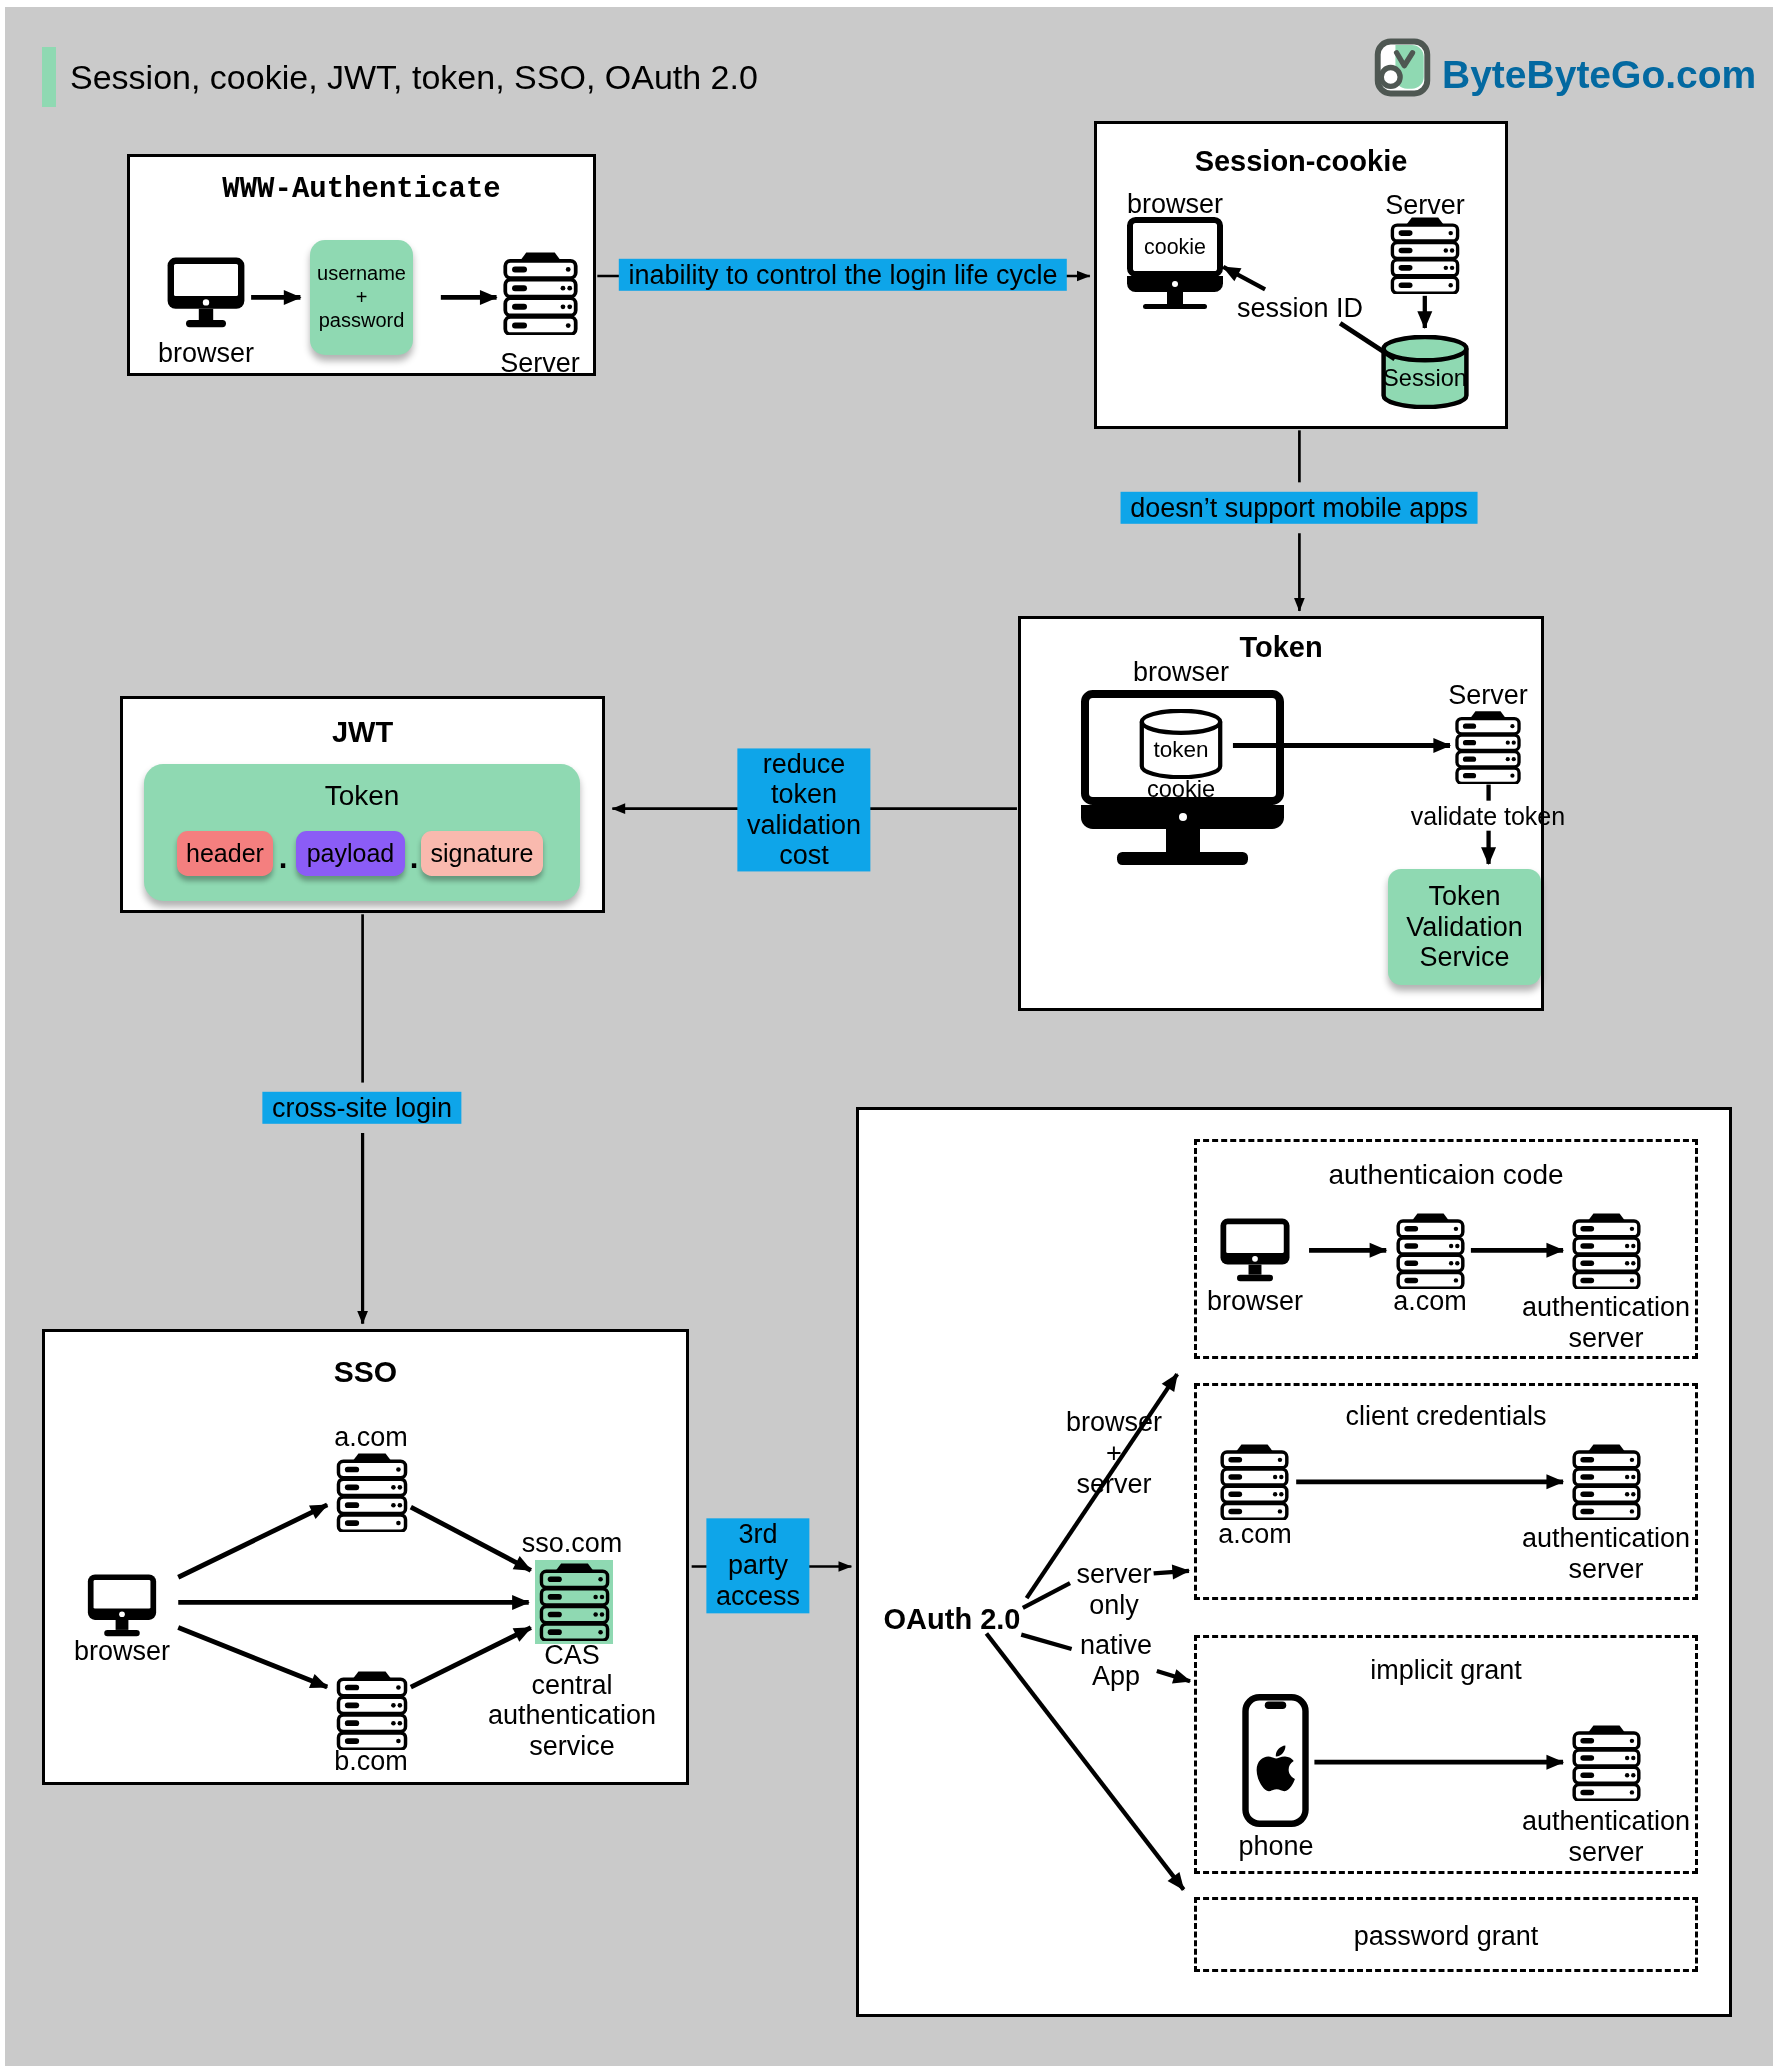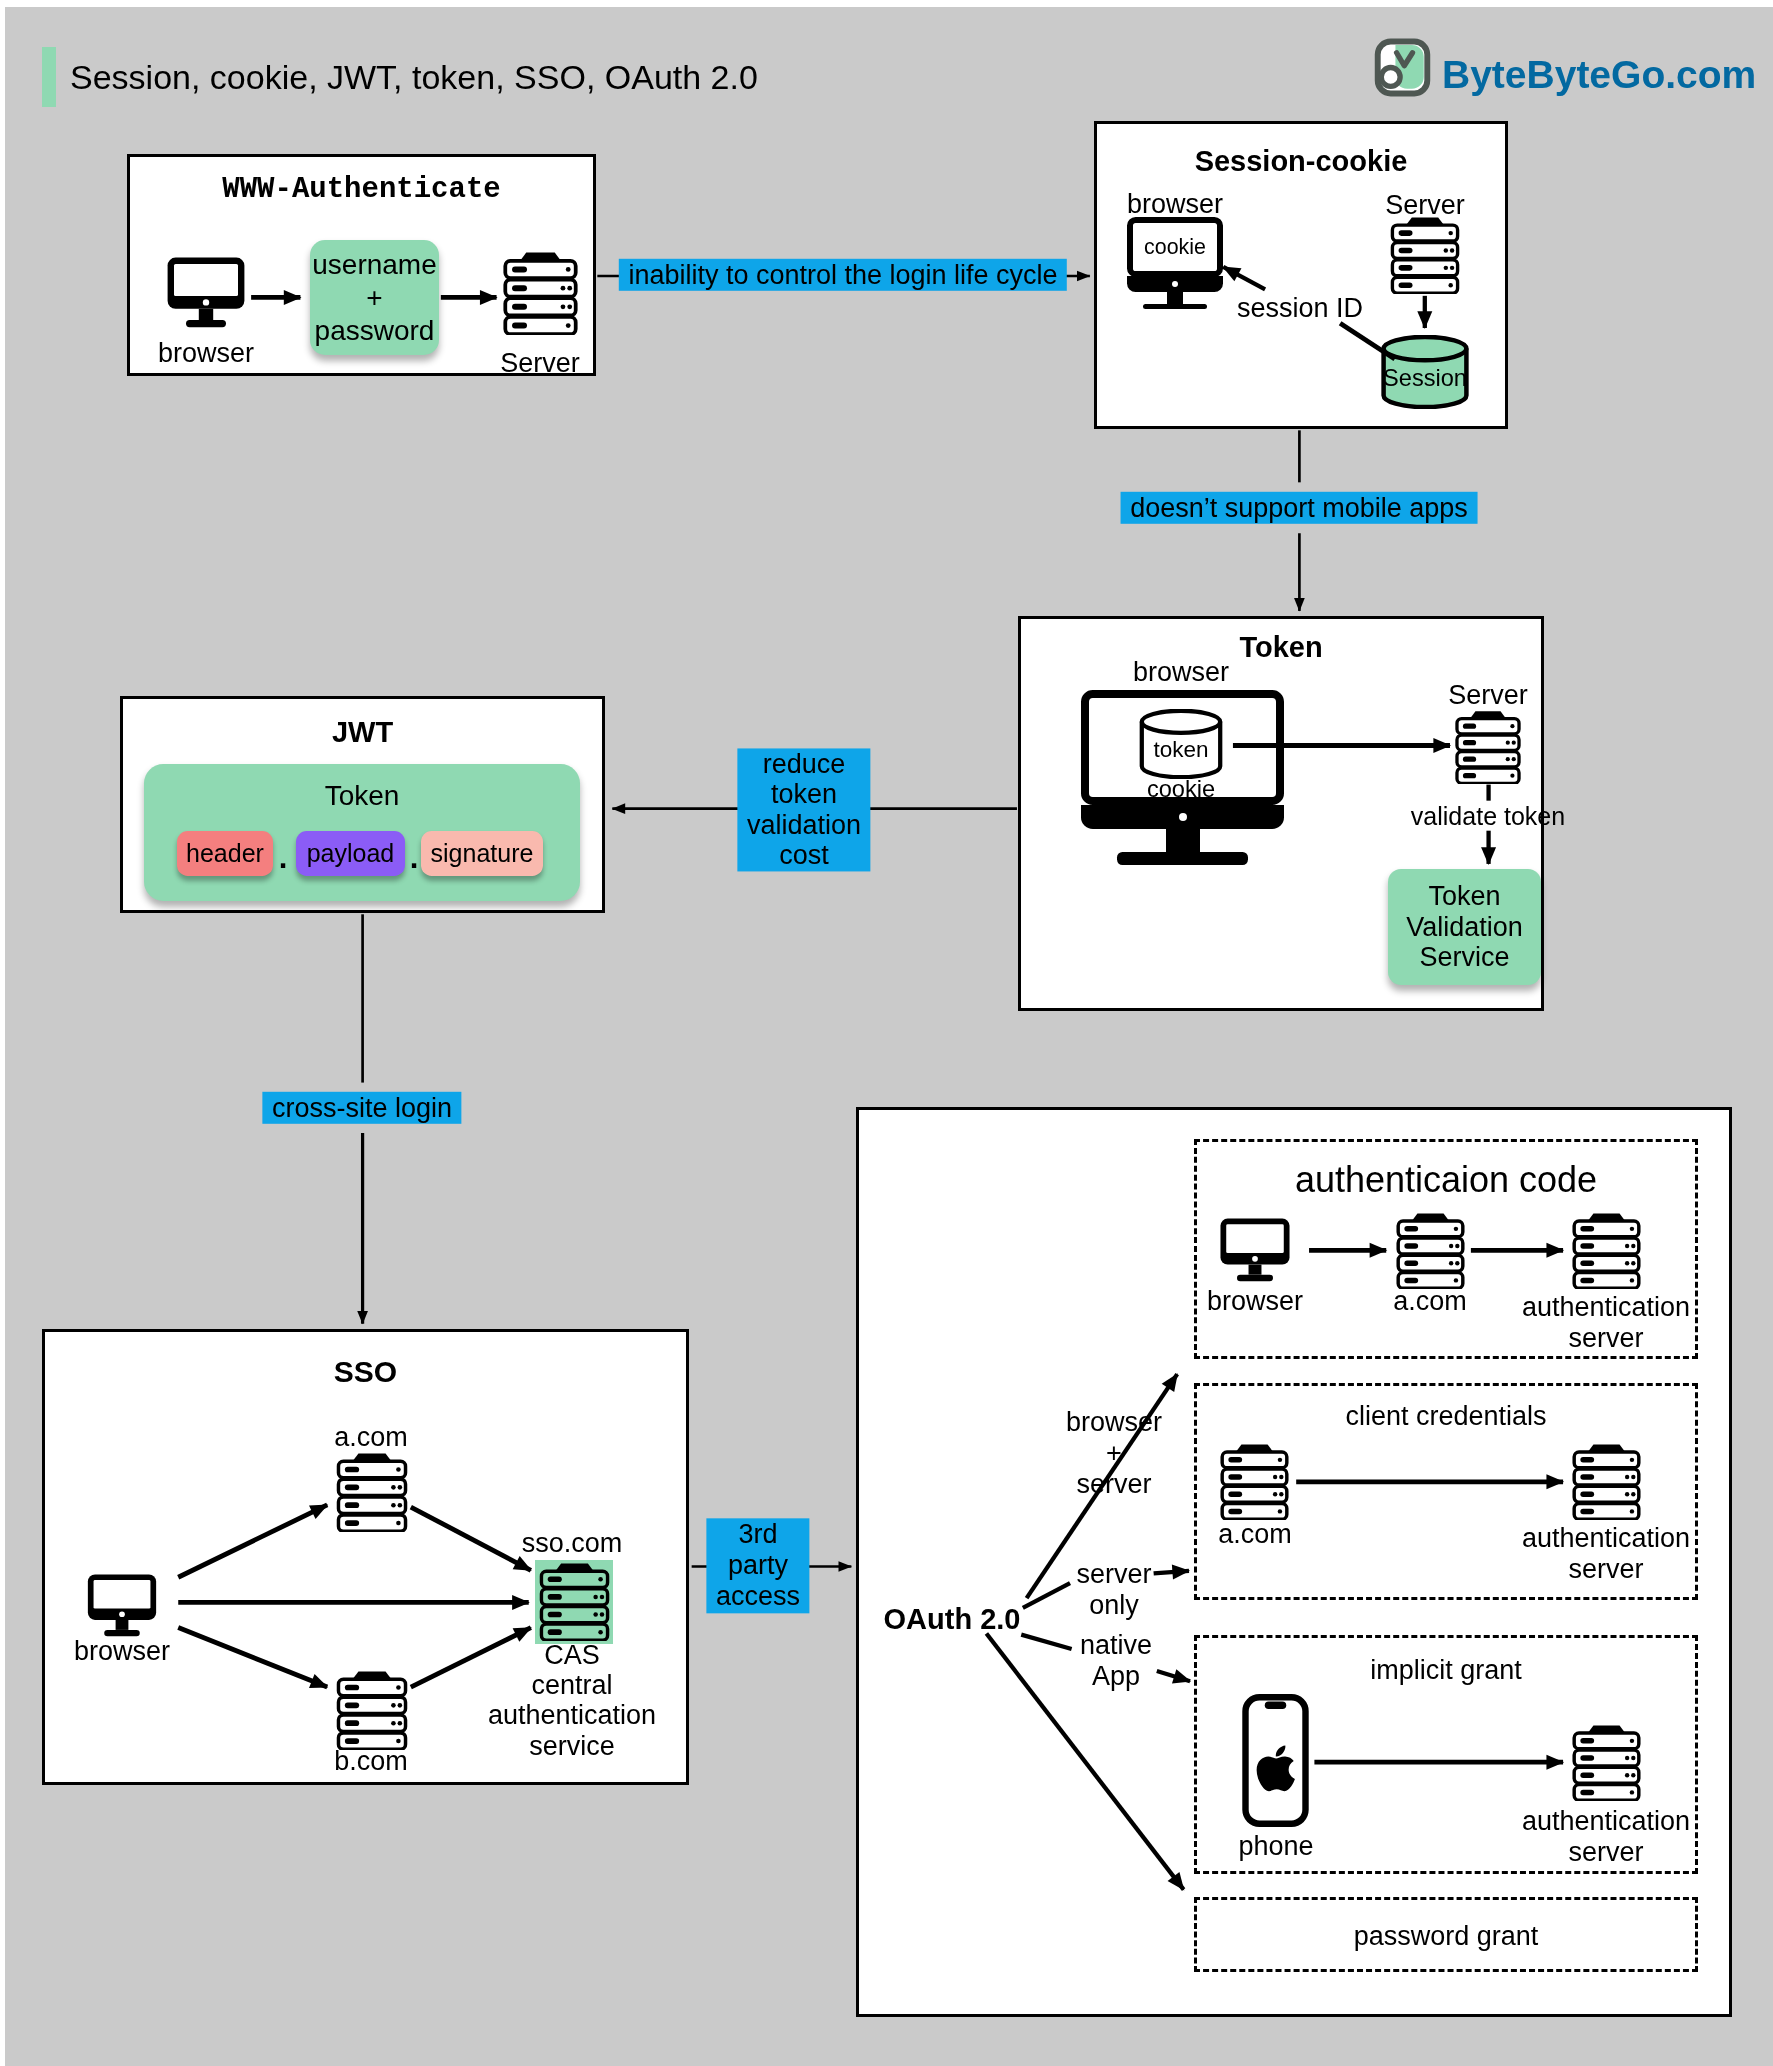--- a/index.html
+++ b/index.html
@@ -96,21 +96,21 @@
     </svg>
   <div class="abs" style="left:1442px;top:53px;font-size:39px;font-weight:bold;color:#0369a1;">ByteByteGo.com</div>
 
   <div class="box" style="left:127px;top:154px;width:469px;height:222px;font-family:Liberation Mono, monospace;">
     <div class="btitle" style="top:16px;">WWW-Authenticate</div>
   </div>
   <svg class="icon" style="left:166px;top:256px" width="80" height="72" viewBox="0 0 150 135">
       <use href="#sym-monitor"></use>
     </svg>
   <div class="lbl" style="left:206px;top:353px;">browser</div>
-  <div class="greenbox" style="left:310px;top:240px;width:129px;height:115px;font-size:28px;line-height:1.18;">
+  <div class="greenbox" style="left:310px;top:240px;width:103px;height:115px;font-size:20px;line-height:1.18;">
     <span>username
 +
 password</span>
   </div>
   <svg class="icon" style="left:503px;top:251px" width="75" height="84" viewBox="0 0 140 157">
       <use href="#sym-server"></use>
     </svg>
   <div class="lbl" style="left:540px;top:363px;">Server</div>
 
   <div class="box" style="left:1094px;top:121px;width:414px;height:308px;">
@@ -206,21 +206,21 @@
 
   <div class="lbl" style="left:1114px;top:1454px;line-height:1.15;">browser
 +
 server</div>
   <div class="lbl" style="left:1114px;top:1590px;line-height:1.15;">server
 only</div>
   <div class="lbl" style="left:1116px;top:1661px;line-height:1.15;">native
 App</div>
 
   <div class="dashedbox" style="left:1194px;top:1139px;width:504px;height:220px;">
-    <div class="btitle" style="top:17px;font-size:36px;font-weight:normal;">authenticaion code</div>
+    <div class="btitle" style="top:17px;font-size:28px;font-weight:normal;">authenticaion code</div>
   </div>
   <svg class="icon" style="left:1219px;top:1217px" width="72" height="65" viewBox="0 0 135 122">
       <use href="#sym-monitor"></use>
     </svg>
   <div class="lbl" style="left:1255px;top:1301px;">browser</div>
   <svg class="icon" style="left:1396px;top:1212px" width="69" height="77" viewBox="0 0 128 143">
       <use href="#sym-server"></use>
     </svg>
   <div class="lbl" style="left:1430px;top:1301px;">a.com</div>
   <svg class="icon" style="left:1572px;top:1212px" width="69" height="77" viewBox="0 0 128 143">

